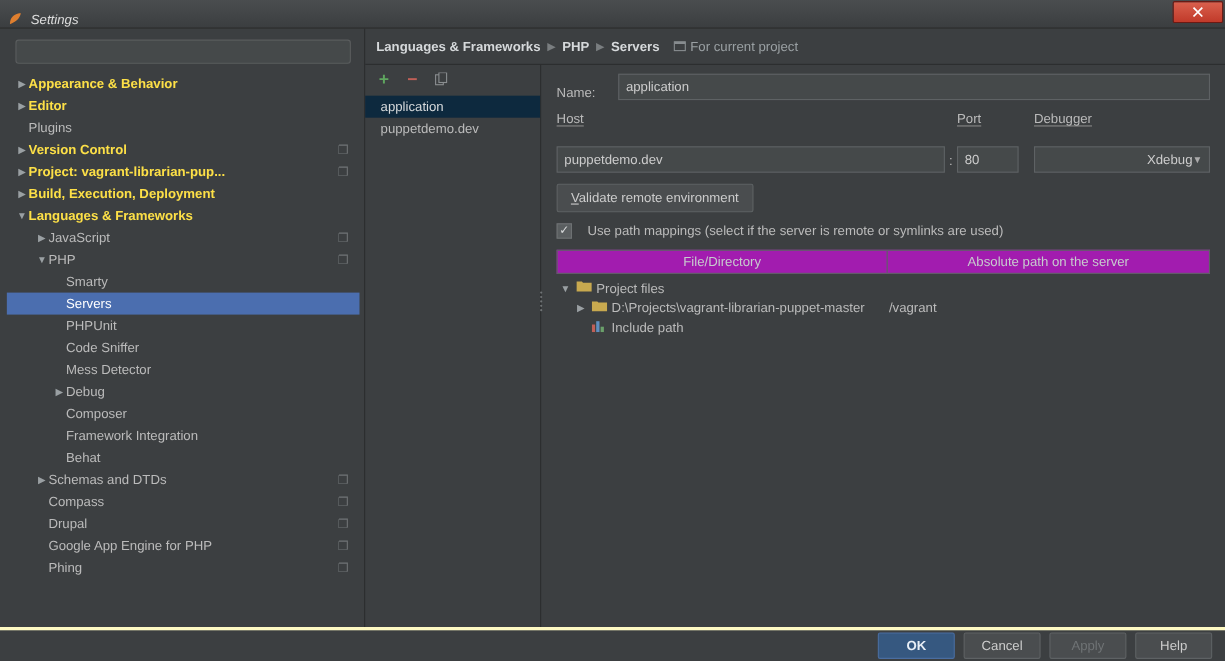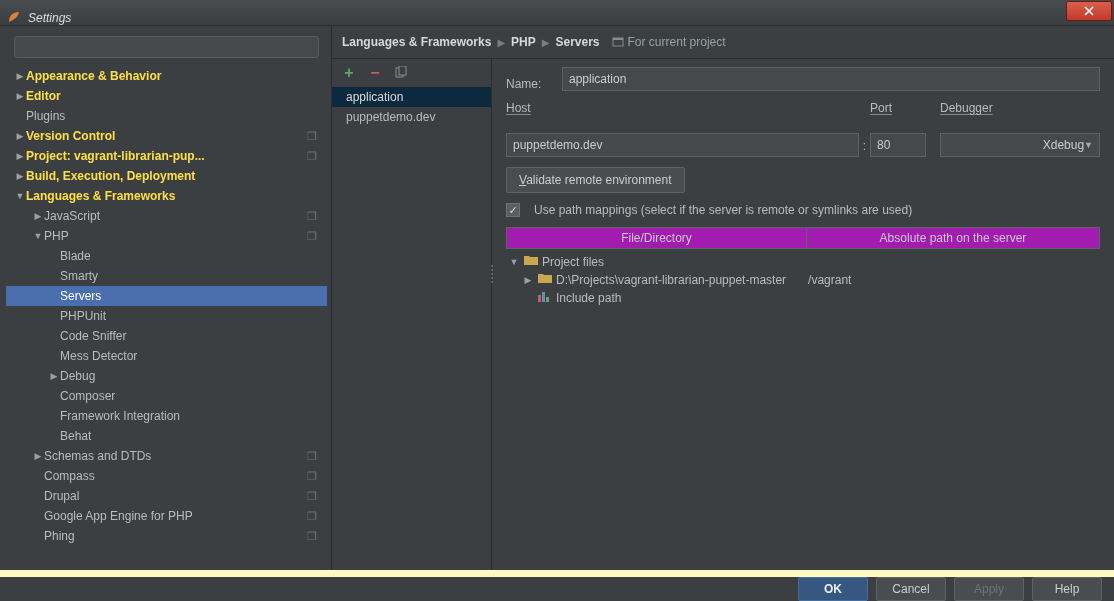--- a/index.html
+++ b/index.html
@@ -58,21 +58,21 @@
   .tablehdr > div { display:flex;align-items:center;justify-content:center; color:#c7cace; }
   .tablehdr .col1{flex:0 0 300px; border-right:1px solid #5e6264;}
   .tablehdr .col2{flex:1;}
   .trow { display:flex; align-items:center; height:18px; gap:4px; }
   .trow .arrow{width:12px;font-size:9px;color:#9aa0a3;display:inline-flex;justify-content:center;}
   .folder{color:#c8a94f;}
 
   .gutterDots { position:absolute; left:-3px; top:200px; width:6px; height:30px; display:flex; flex-direction:column; align-items:center; justify-content:center; gap:2px; }
   .gutterDots span{width:2px;height:2px;background:#6f7375;border-radius:50%;}
 
-  .footer { height:31px; border-top:7px solid #fef9c3; display:flex; align-items:center; justify-content:flex-end; gap:8px; padding:0 12px; }
+  .footer { height:31px; border-top:3px solid #fef9c3; display:flex; align-items:center; justify-content:flex-end; gap:8px; padding:0 12px; }
   .fbtn { height:24px; min-width:70px; background:#4a4d4f; border:1px solid #5e6264; color:#ccc; display:inline-flex; align-items:center; justify-content:center; border-radius:2px; }
   .fbtn.primary { background:#365880; border-color:#4a6da0; color:#e8eef6; font-weight:600; }
   .fbtn.disabled { color:#6f7375; }
 
   .hostCol{display:flex;flex-direction:column;gap:18px}
 </style>
 </head>
 <body>
 
 <div class="titlebar">
@@ -137,25 +137,20 @@
         </div>
         <div class="row l1">
           <span class="arrow">▶</span>
           <span class="lbl">JavaScript</span>
           <span class="copy">❐</span>
         </div>
         <div class="row l1">
           <span class="arrow">▼</span>
           <span class="lbl">PHP</span>
           <span class="copy">❐</span>
-        </div>
-        <div class="row l2">
-          <span class="arrow"></span>
-          <span class="lbl">Blade</span>
-          <span class="copy"></span>
         </div>
         <div class="row l2">
           <span class="arrow"></span>
           <span class="lbl">Smarty</span>
           <span class="copy"></span>
         </div>
         <div class="row l2 selected">
           <span class="arrow"></span>
           <span class="lbl">Servers</span>
           <span class="copy"></span>

